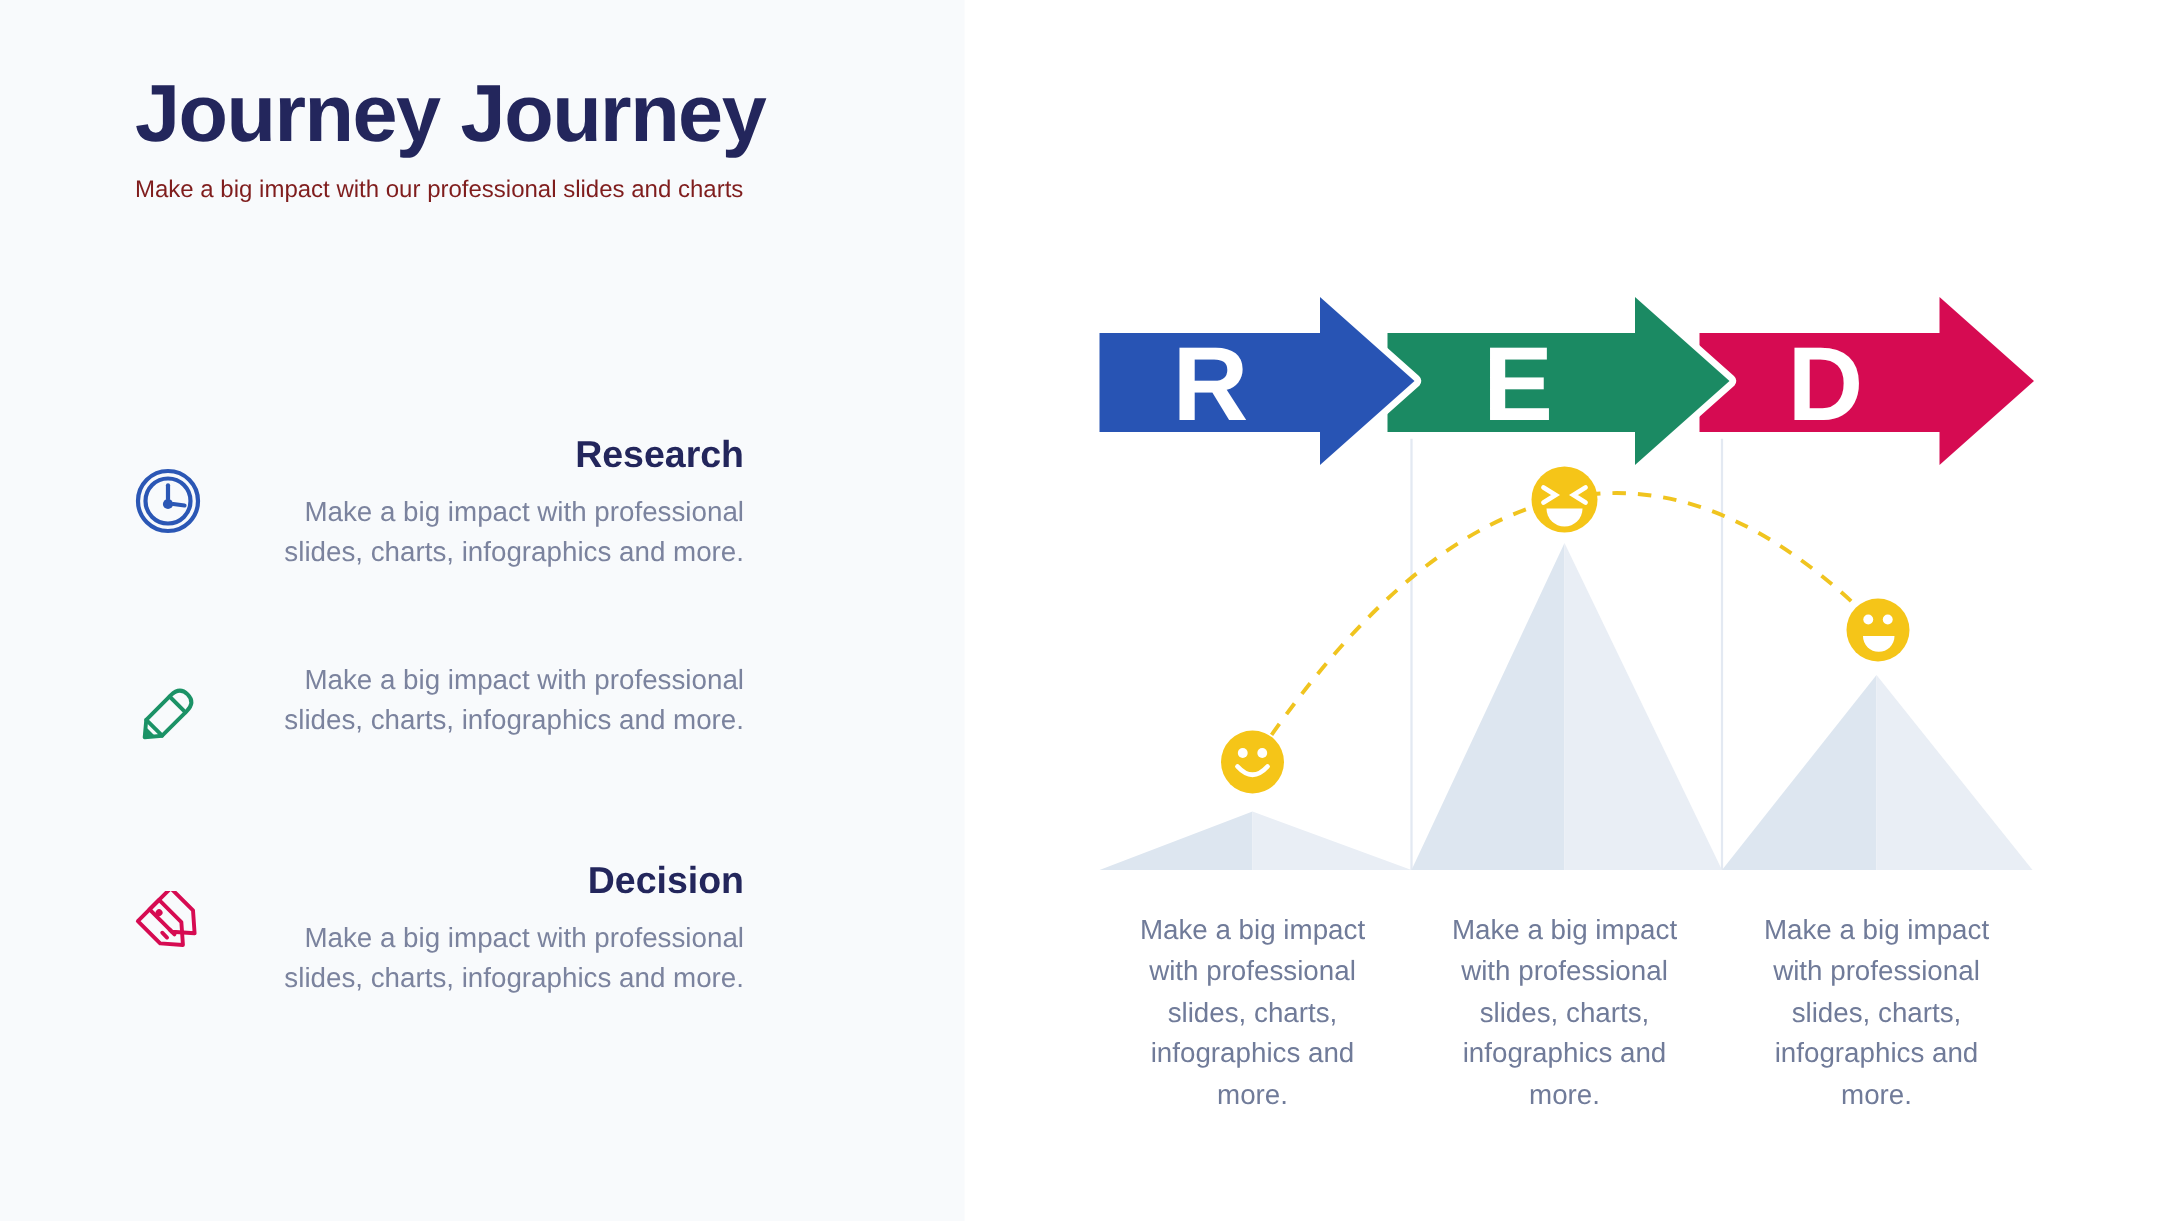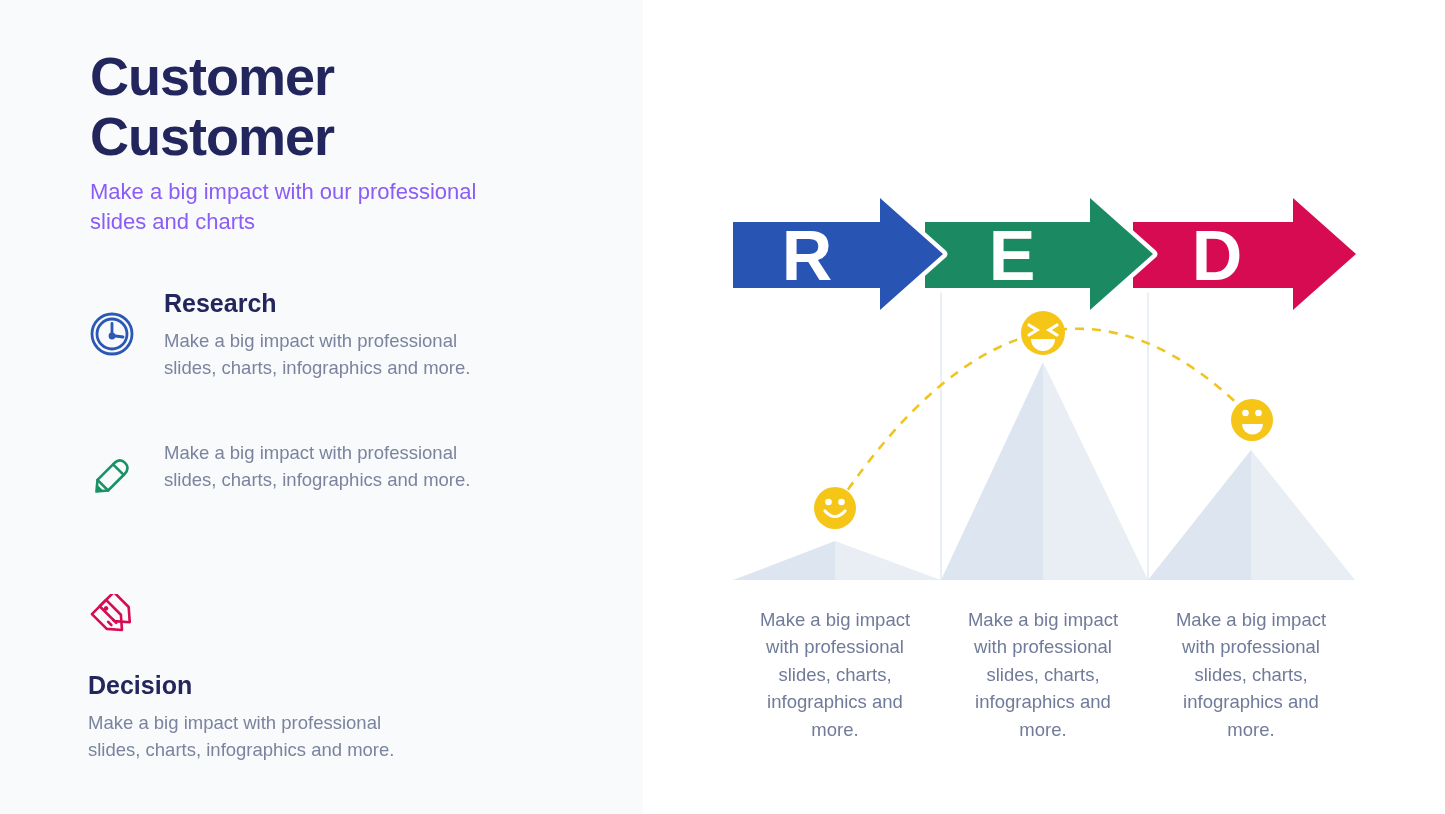--- a/index.html
+++ b/index.html
@@ -8,26 +8,26 @@
     background:#ffffff;
     font-family:"Liberation Sans", sans-serif;
   }
   .slide { position:relative; width:1445px; height:814px; background:#ffffff; }
 
   
   .left-panel { position:absolute; left:0; top:0; width:643px; height:814px; background:#f8fafc; }
 
   .title-block { position:absolute; left:90px; top:46px; width:500px; }
   .page-title { margin:0; font-size:54px; font-weight:bold; color:#23265c; letter-spacing:-1px; line-height:1.12; }
-  .page-subtitle { margin:10px 0 0; width:420px; font-size:22px; line-height:1.36; color:#8b5cf6; }
+  .page-subtitle { margin:10px 0 0; width:420px; font-size:16px; line-height:1.36; color:#7f1d1d; }
 
-  .stage-item { position:absolute; left:88px; width:440px; display:flex; gap:28px; }
+  .stage-item { position:absolute; left:88px; width:440px; display:flex; gap:28px;text-align:right; }
   #stage-0 { top:288px; }
   #stage-1 { top:430px; }
-  #stage-2 { top:572px;flex-direction:column; }
+  #stage-2 { top:572px; }
   .stage-icon { width:48px; height:48px; flex:0 0 48px; margin-top:22px; }
   .stage-label { margin:0; font-size:25px; font-weight:bold; color:#23265c; line-height:1.2; }
   .stage-desc { margin:9px 0 0; width:332px; font-size:18.5px; line-height:1.47; color:#7b839e; }
 
   
   .diagram-svg { position:absolute; left:0; top:0; width:1445px; height:814px; }
 
   .divider { stroke:#e3e9f2; stroke-width:1.5; }
   .mt-dark  { fill:#dde6f0; }
   .mt-light { fill:#e9eef5; }
@@ -49,21 +49,21 @@
   .ic-red   { stroke:#d60b52; fill:none; stroke-width:2.6; stroke-linecap:round; stroke-linejoin:round; }
 </style>
 </head>
 <body>
 
 <div class="slide">
 
   <div class="left-panel"></div>
 
   <div class="title-block">
-    <h1 class="page-title">Customer Customer</h1>
+    <h1 class="page-title">Journey Journey</h1>
     <p class="page-subtitle">Make a big impact with our professional slides and charts</p>
   </div>
 
   <div class="stage-item" id="stage-0">
     <svg class="stage-icon" viewBox="0 0 48 48">
       <circle class="ic-blue" cx="24" cy="24" r="20" stroke-width="3"></circle>
       <circle class="ic-blue" cx="24" cy="24" r="15" stroke-width="2.4"></circle>
       <circle cx="24" cy="26" r="3.4" fill="#2b57b5"></circle>
       <line class="ic-blue" x1="24" y1="22.5" x2="24" y2="13.5"></line>
       <line class="ic-blue" x1="27.5" y1="26" x2="35" y2="27"></line>

